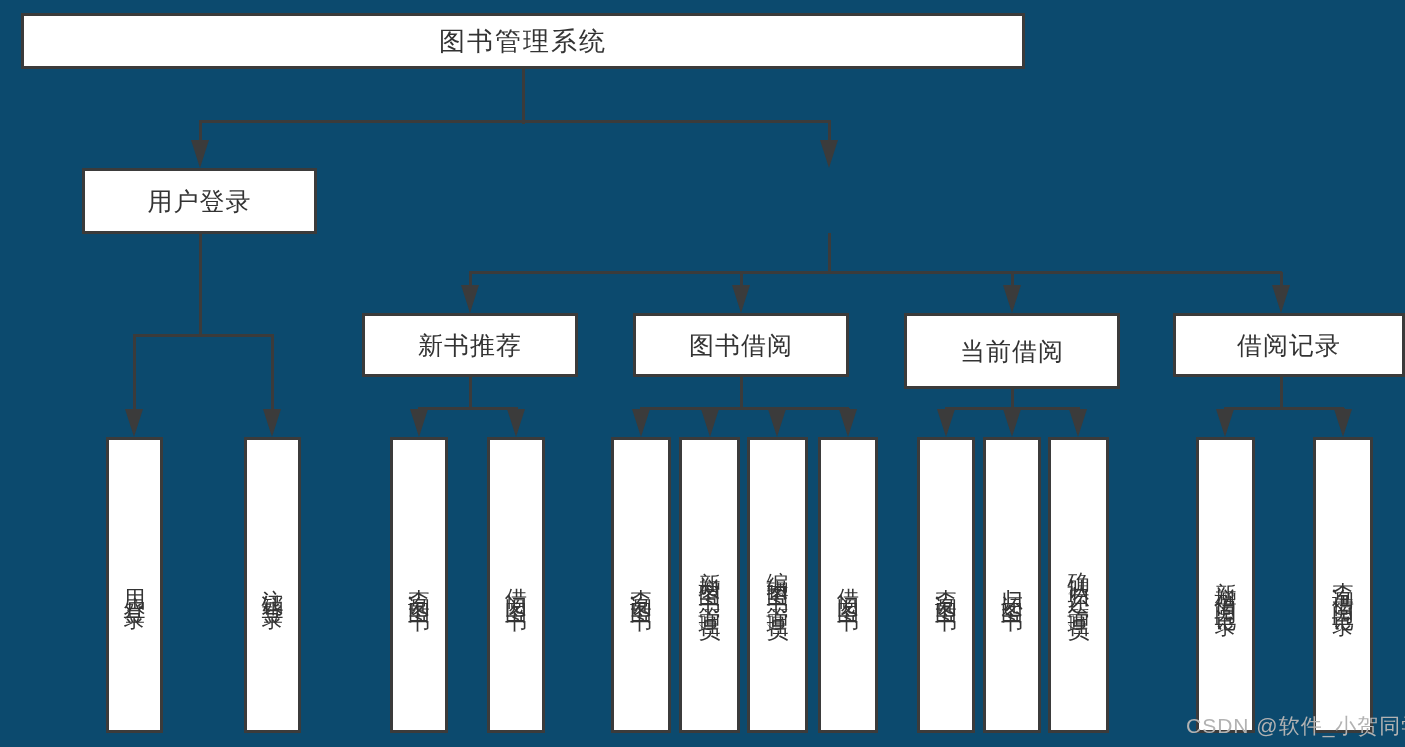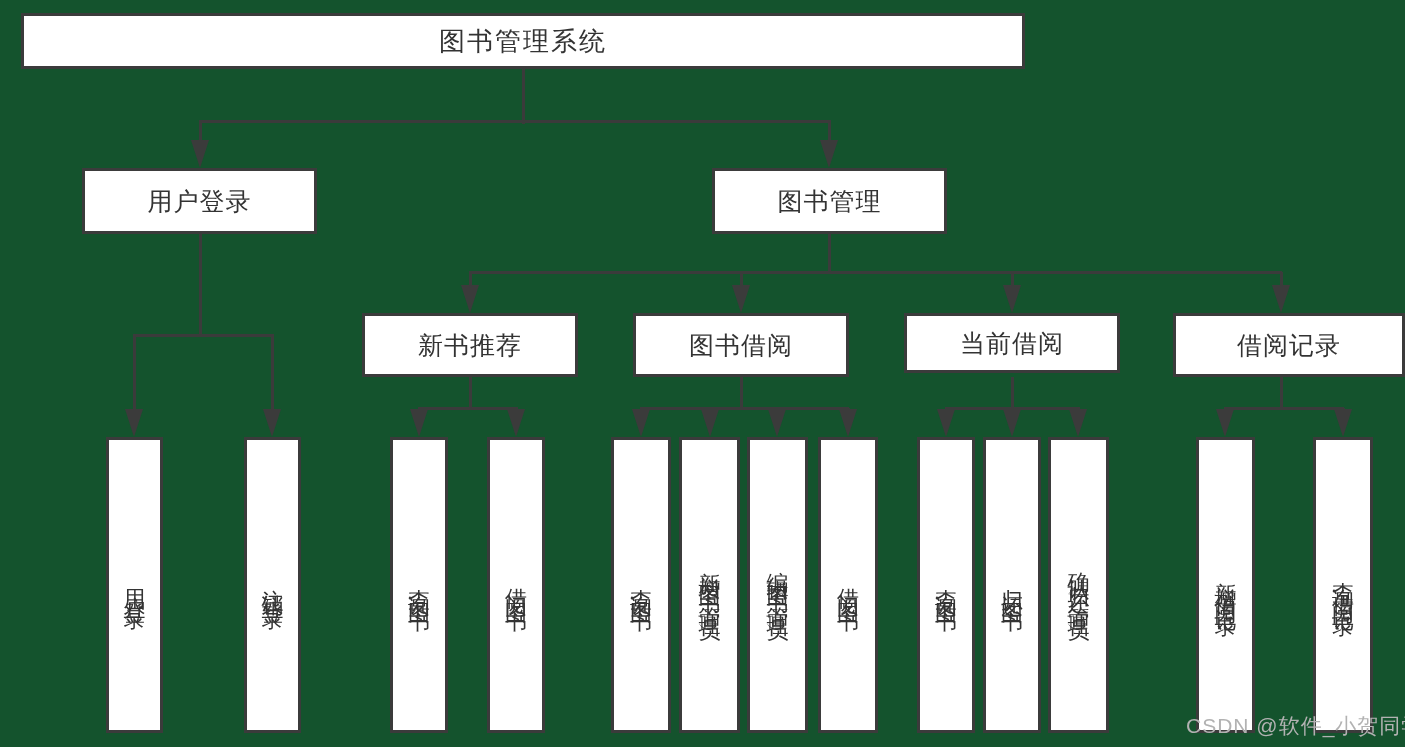--- a/index.html
+++ b/index.html
@@ -1,20 +1,20 @@
 <!DOCTYPE html>
 <html><head>
 <meta charset="utf-8">
 <style>
   html, body { margin: 0; padding: 0; background: #ffffff; }
   .canvas {
     position: relative;
     width: 1405px;
     height: 747px;
-    background: #14532d;
+    background: #0c4a6e;
     overflow: hidden;
     font-family: "Liberation Sans", "DejaVu Sans", sans-serif;
     color: #333333;
   }
   .node {
     position: absolute;
     box-sizing: border-box;
     border: 3px solid #3b3b3b;
     background: #ffffff;
     display: flex;
@@ -163,31 +163,28 @@
       <div class="head"></div>
     </div>
 
   <div class="node h-node root-node" style="left:21px;top:13px;width:1004px;height:56px">
     <span>图书管理系统</span>
   </div>
 
   <div class="node h-node" style="left:82px;top:168px;width:235px;height:66px">
     <span>用户登录</span>
   </div>
-  <div class="node h-node" style="left:712px;top:168px;width:235px;height:66px">
-    <span>图书管理</span>
-  </div>
 
   <div class="node h-node" style="left:362px;top:313px;width:216px;height:64px">
     <span>新书推荐</span>
   </div>
   <div class="node h-node" style="left:633px;top:313px;width:216px;height:64px">
     <span>图书借阅</span>
   </div>
-  <div class="node h-node" style="left:904px;top:313px;width:216px;height:60px">
+  <div class="node h-node" style="left:904px;top:313px;width:216px;height:76px">
     <span>当前借阅</span>
   </div>
   <div class="node h-node" style="left:1173px;top:313px;width:232px;height:64px">
     <span>借阅记录</span>
   </div>
 
   <div class="node v-node" style="left:106px;top:437px;width:57px;height:296px">
     <span>用户登录</span>
   </div>
   <div class="node v-node" style="left:244px;top:437px;width:57px;height:296px">

